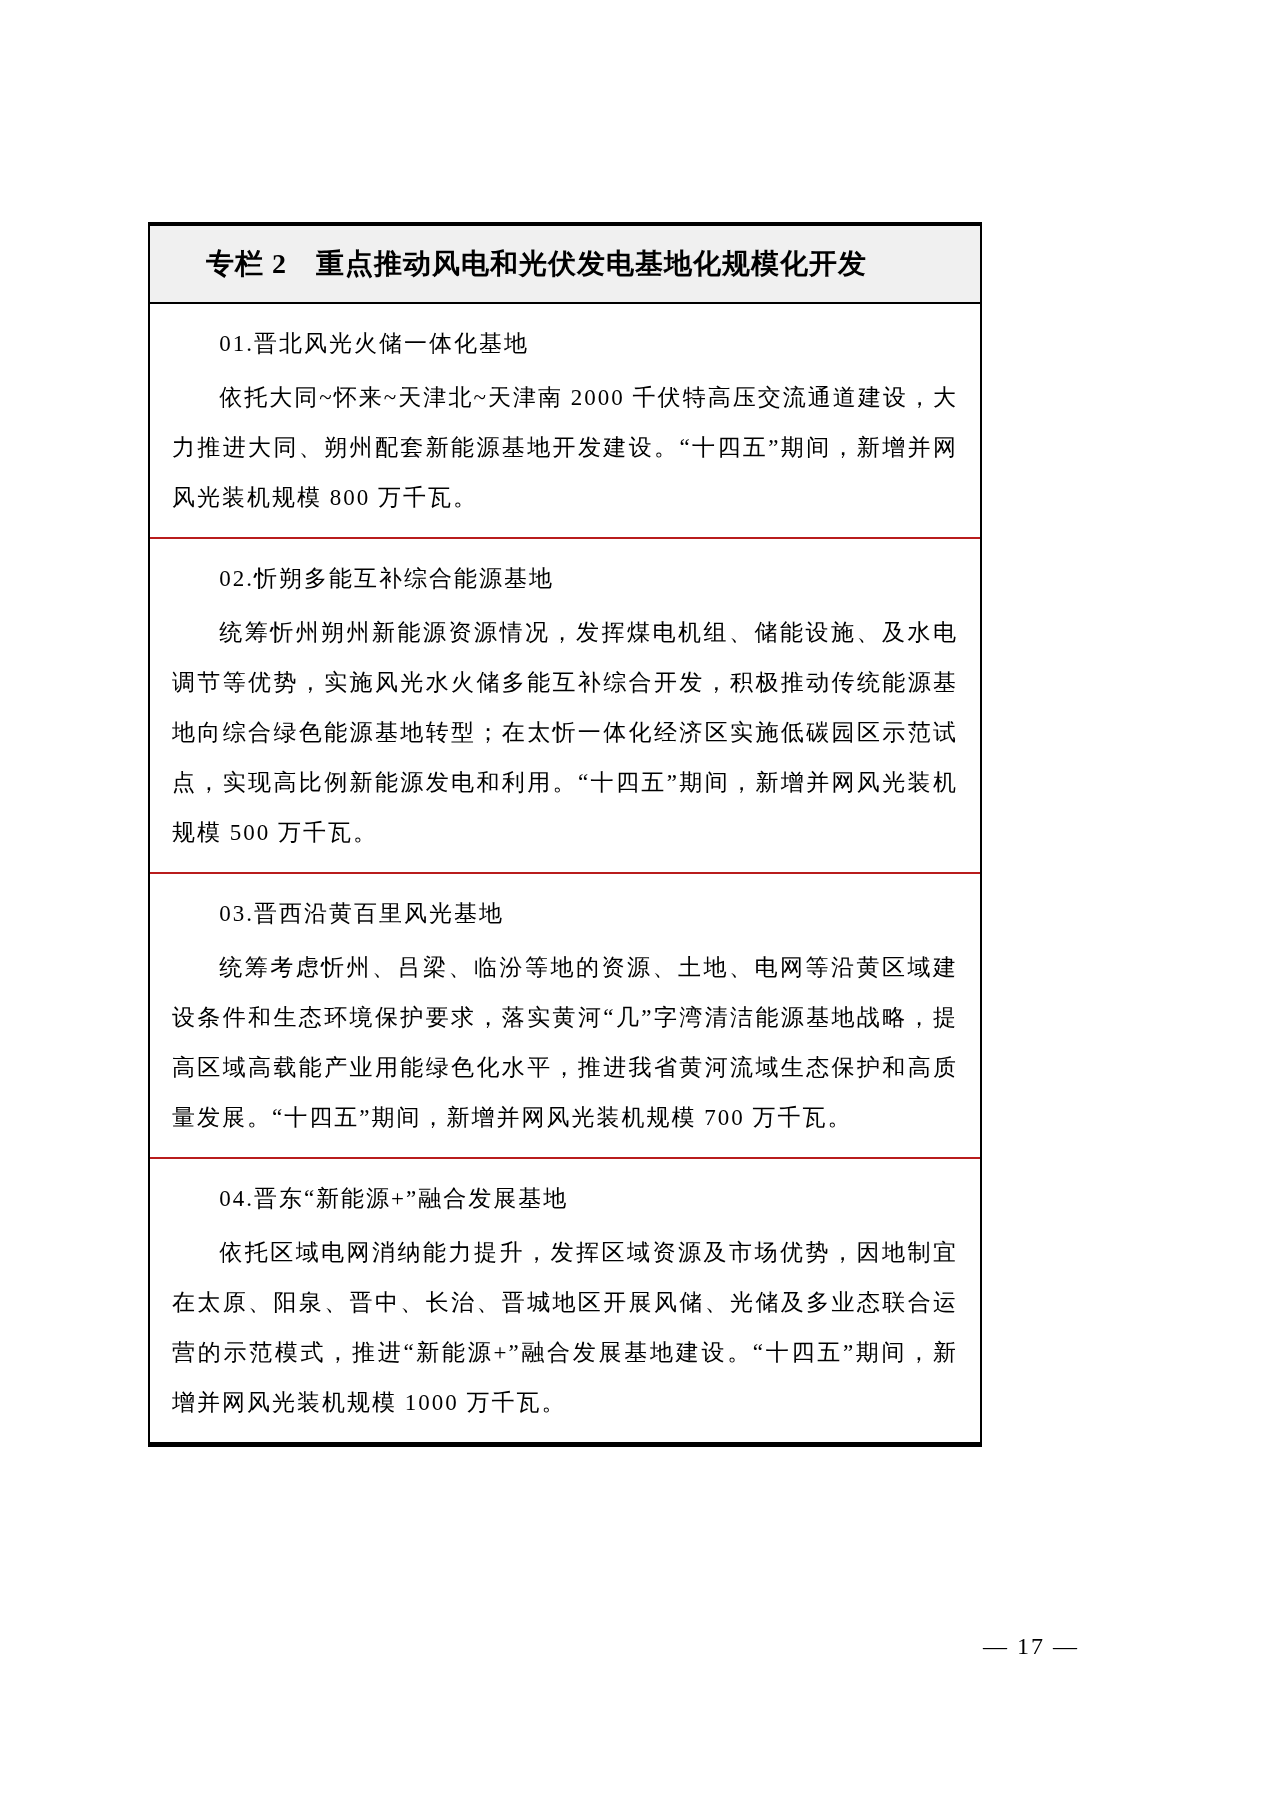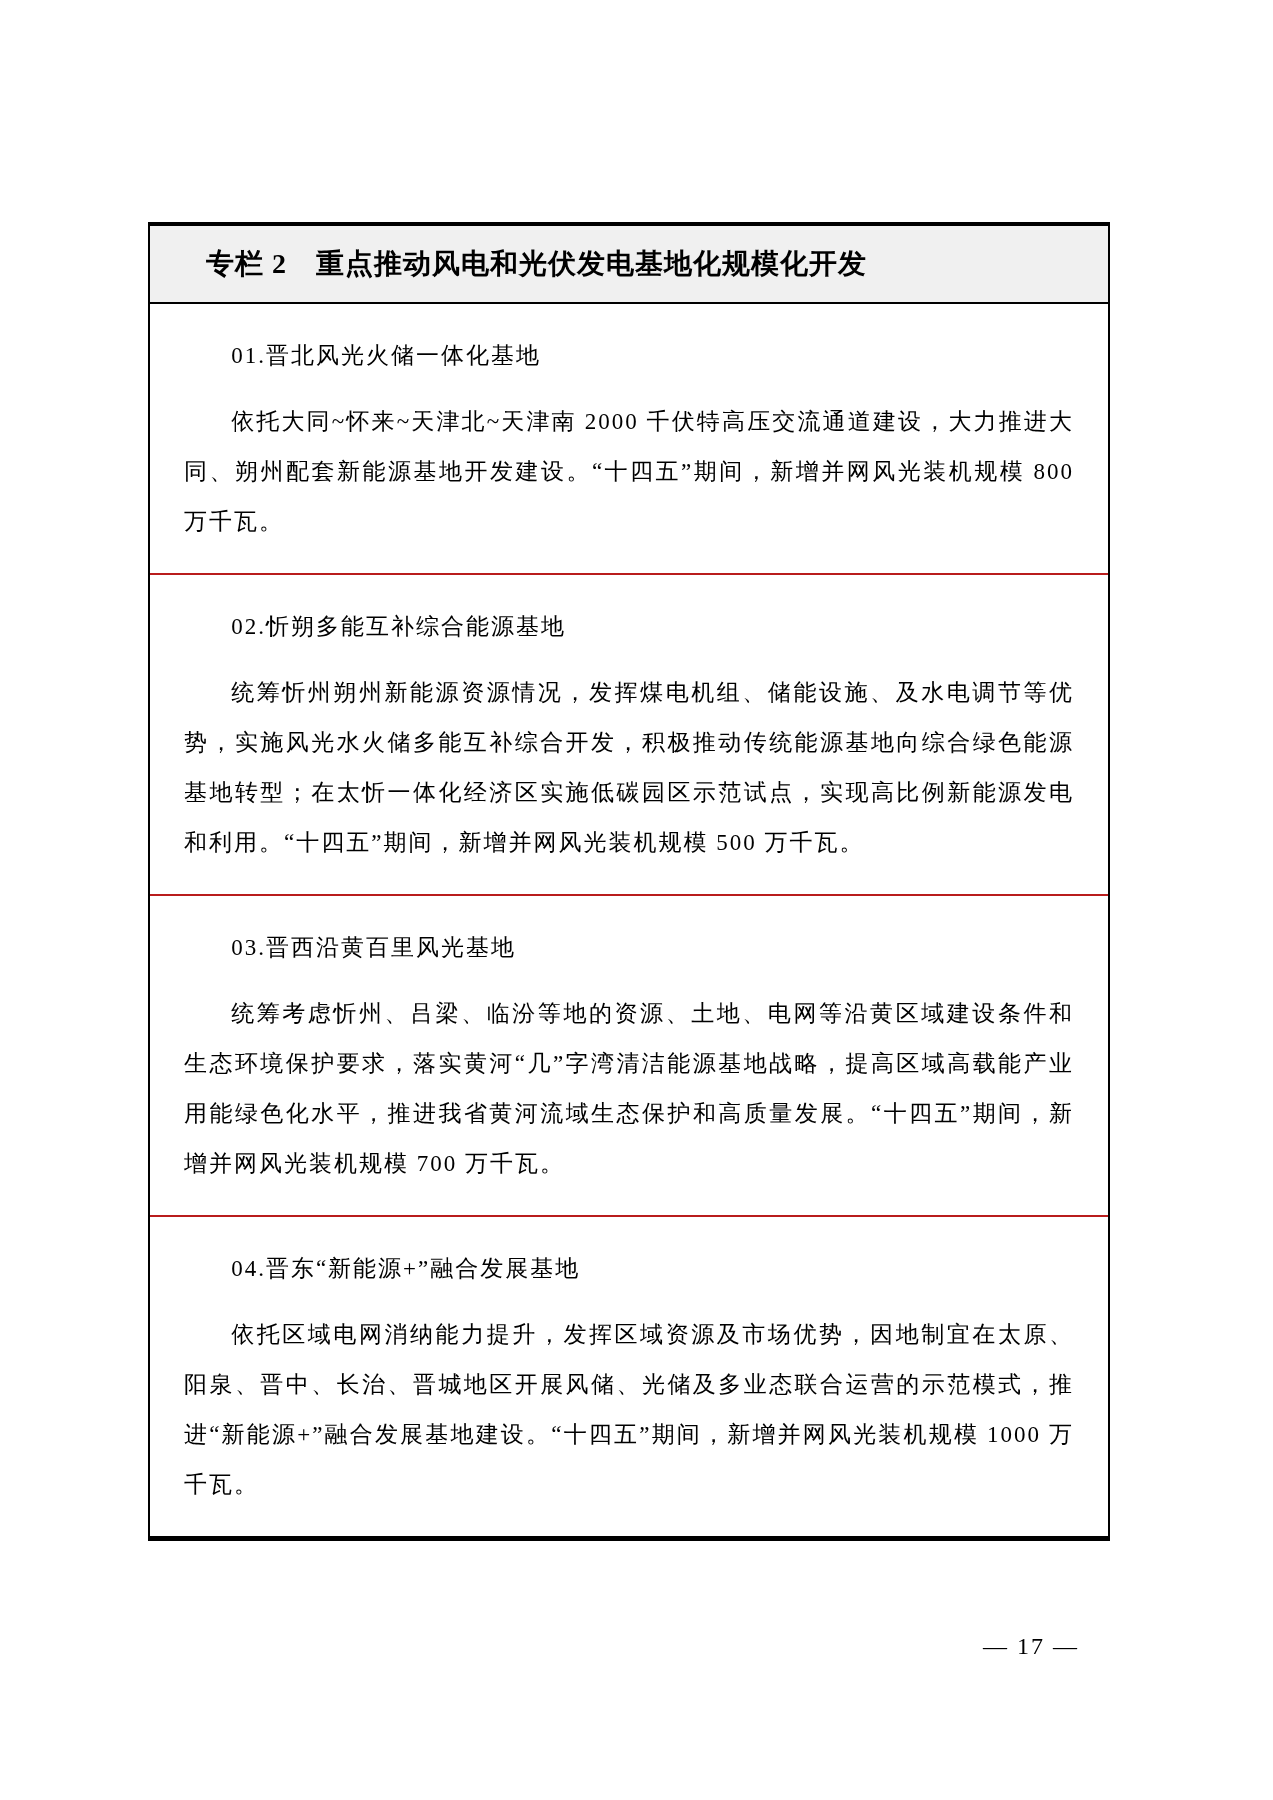--- a/index.html
+++ b/index.html
@@ -9,21 +9,21 @@
     height: 1800px;
     background: #ffffff;
     color: #000;
     font-family: "Liberation Serif", "DejaVu Serif", serif;
     overflow: hidden;
   }
   .panel {
     position: absolute;
     left: 148px;
     top: 222px;
-    width: 962px;
+    width: 834px;
     box-sizing: border-box;
     border: 2px solid #000;
     border-top-width: 4px;
     border-bottom-width: 5px;
     background: #ffffff;
   }
   .panel-header {
     background: #f0f0f0;
     border-bottom: 2px solid #000;
     font-weight: bold;
@@ -32,21 +32,21 @@
     padding: 21px 20px 21px 56px;
     letter-spacing: 1px;
   }
   .section {
     padding: 11px 18px 10px 18px;
     font-size: 23px;
     letter-spacing: 2px;
     line-height: 50px;
   }
   .section + .section { border-top: 2px solid #b91c1c; }
-  .sec-title, .sec-body { margin: 16px; text-indent: 2.05em; }
+  .sec-title, .sec-body { margin: 4px; text-indent: 2.05em; }
   .sec-body { text-align: justify; }
   .footer {
     position: absolute;
     top: 1633px;
     left: 983px;
     font-size: 24px;
     letter-spacing: 2px;
     white-space: nowrap;
     text-align: center;
   }

